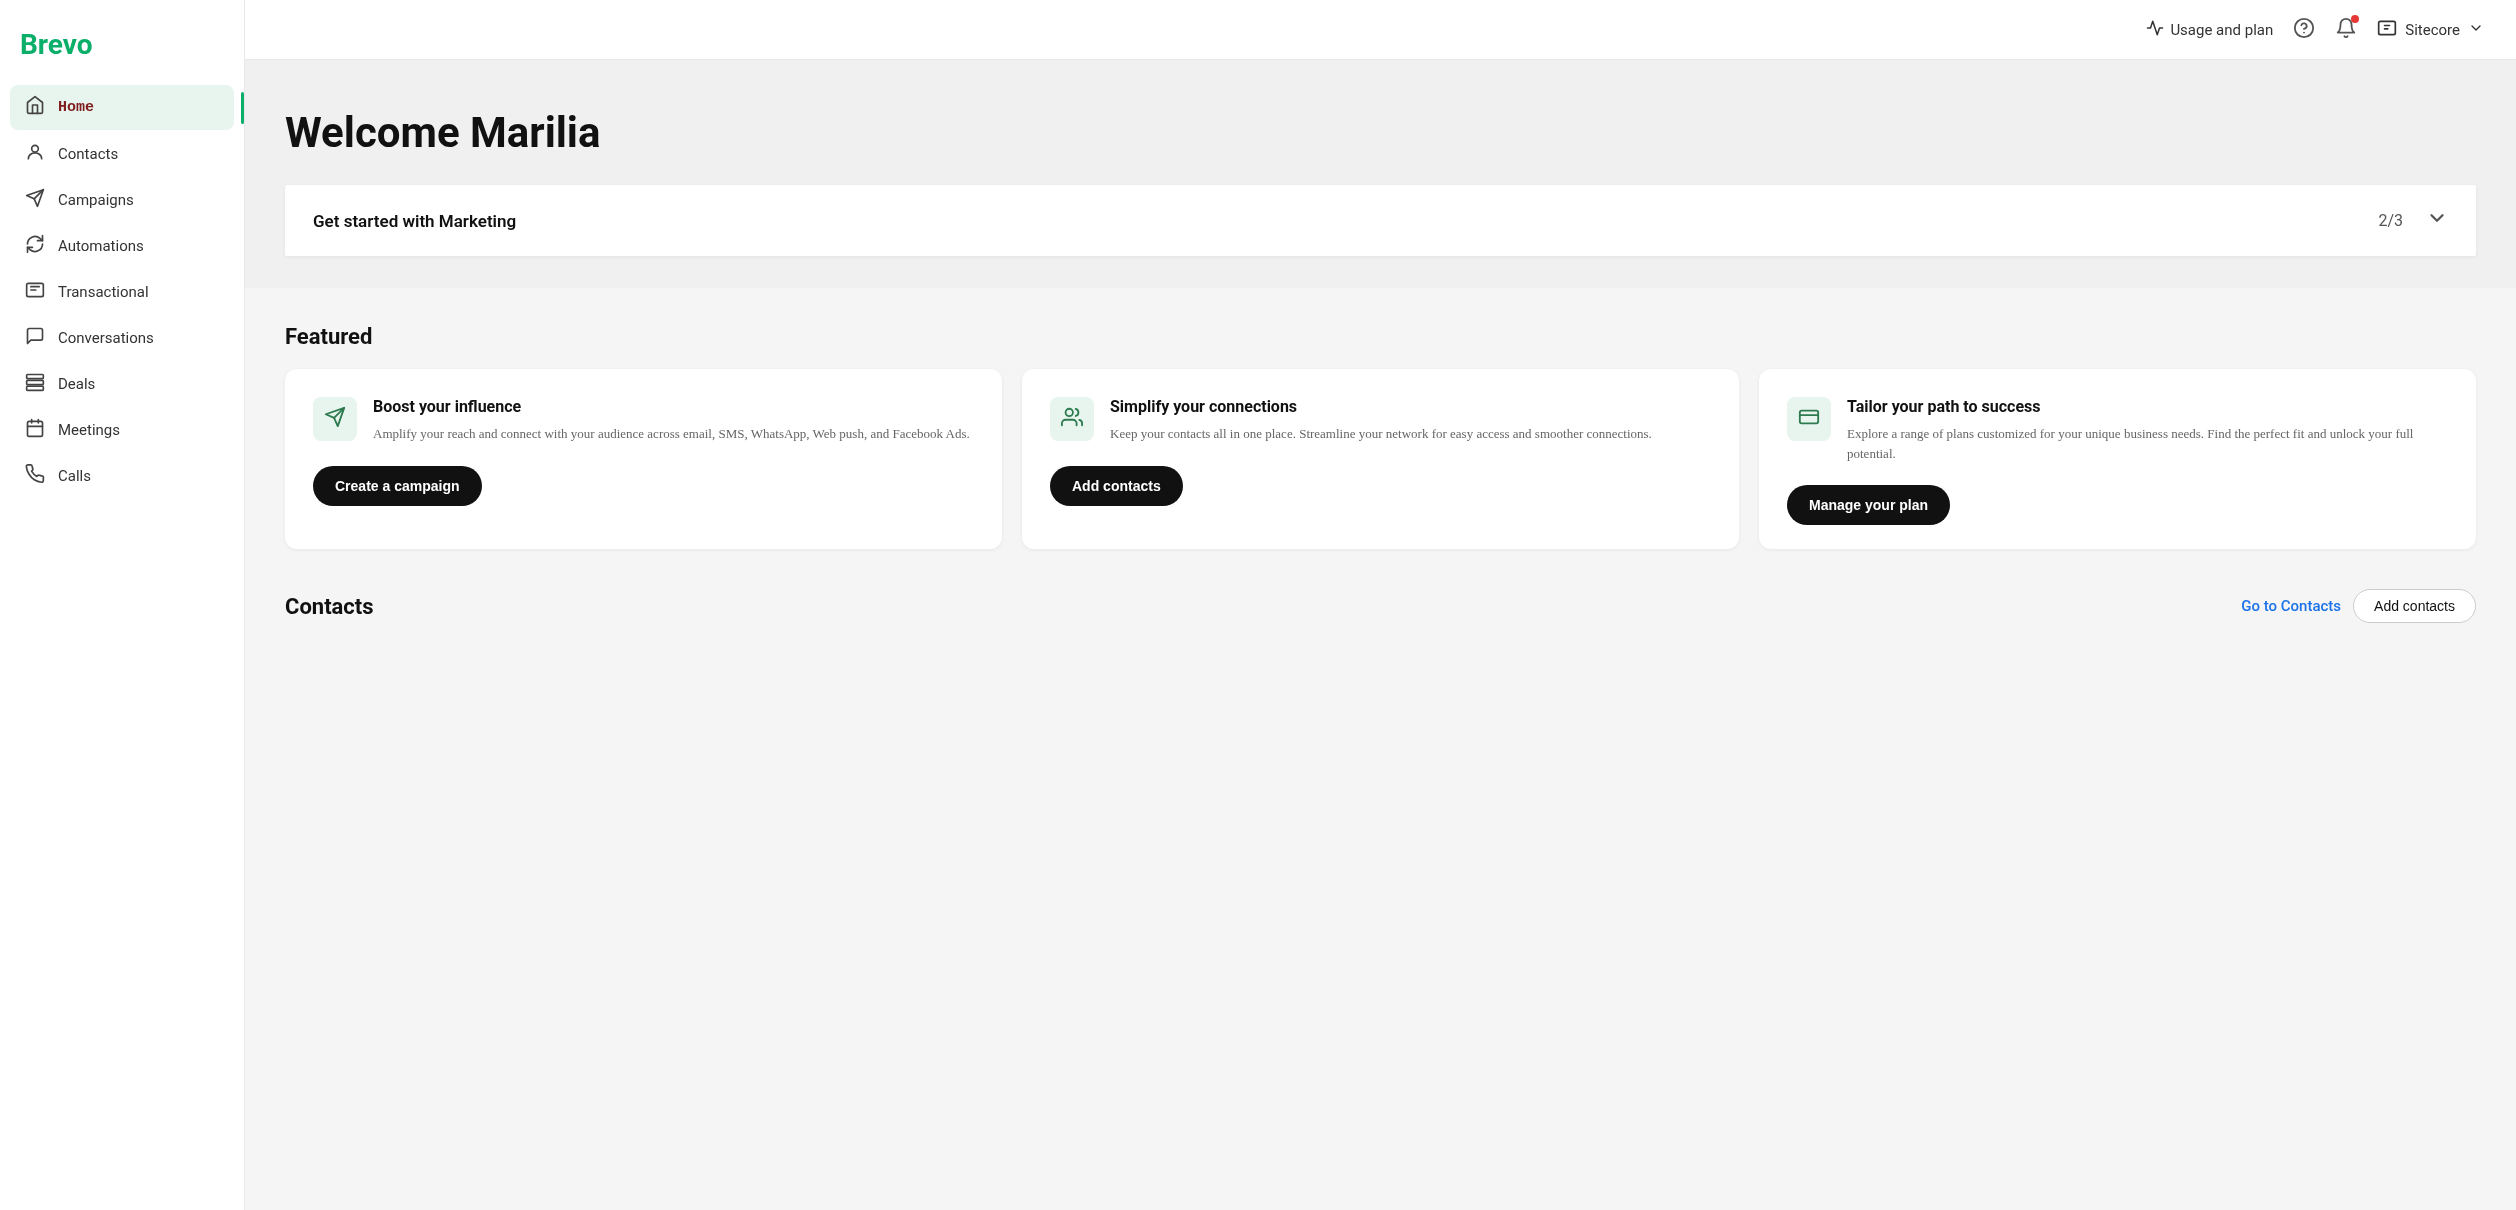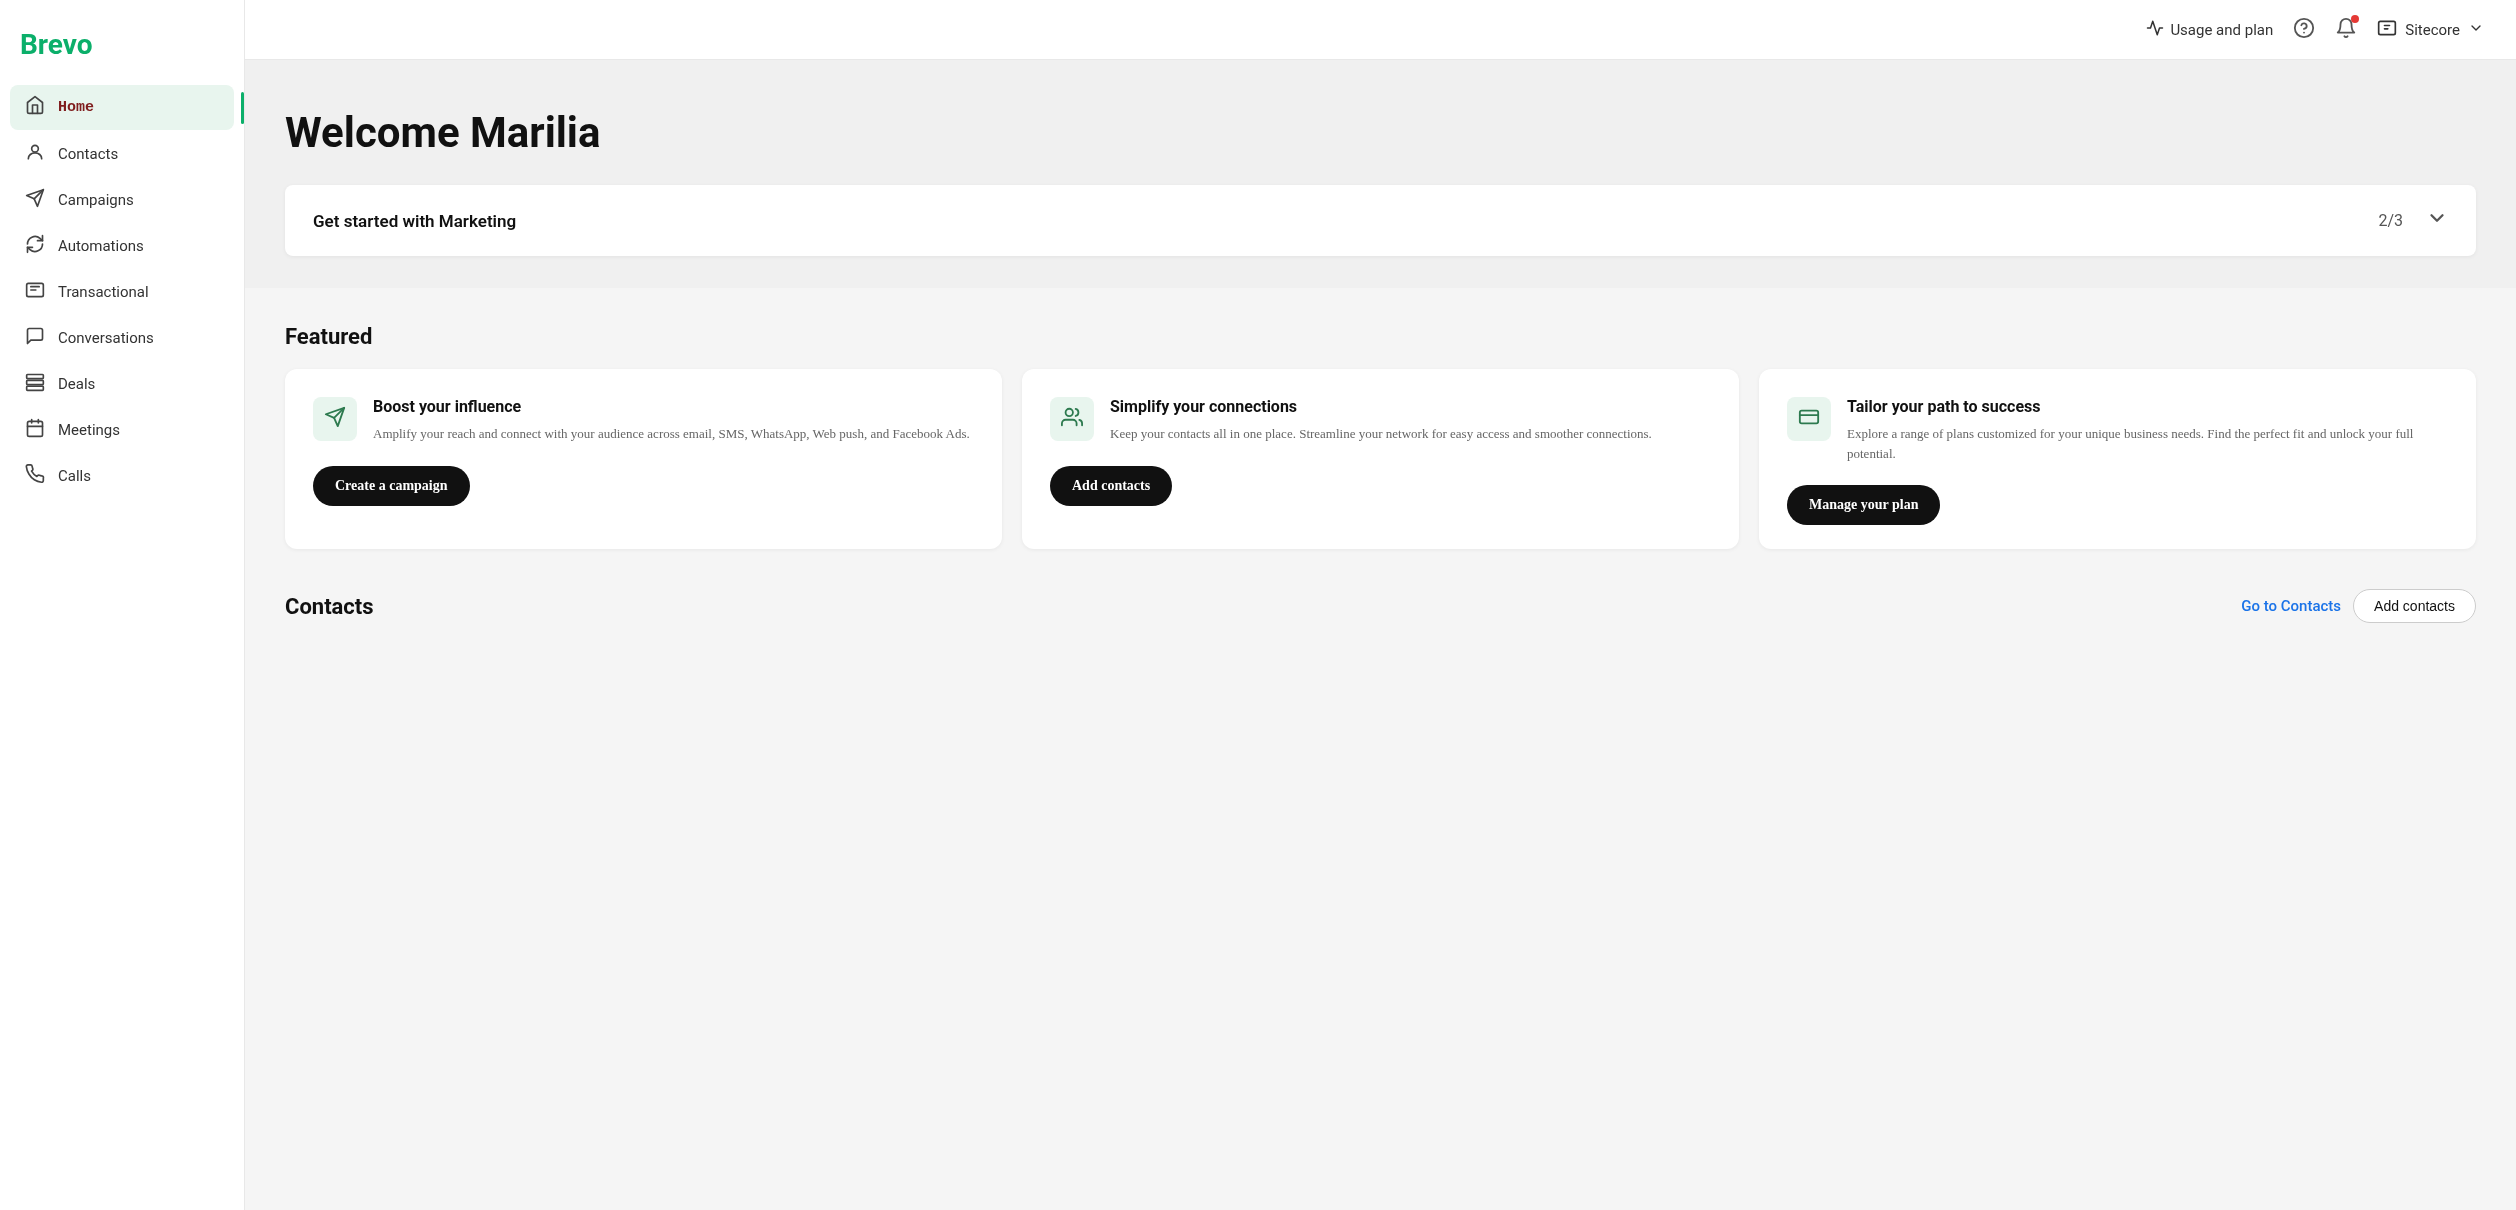--- a/index.html
+++ b/index.html
@@ -131,21 +131,21 @@
       padding: 48px 40px 32px 40px;
     }
     .welcome-title {
       font-size: 42px;
       font-weight: 700;
       color: #111;
       margin-bottom: 28px;
     }
     .get-started-card {
       background: #ffffff;
-      border-radius: 8px;
+      border-radius: 2px;
       padding: 22px 28px;
       display: flex;
       align-items: center;
       justify-content: space-between;
       box-shadow: 0 1px 4px rgba(0,0,0,0.06);
     }
     .get-started-text {
       font-size: 17px;
       font-weight: 600;
       color: #111;
@@ -226,21 +226,20 @@
       background: #111;
       color: #fff;
       border: none;
       border-radius: 50px;
       padding: 12px 22px;
       font-size: 14px;
       font-weight: 600;
       cursor: pointer;
       margin-top: 8px;
       align-self: flex-start;
-      font-family: Liberation Serif, serif;
     }
 
     
     .contacts-section-header {
       display: flex;
       align-items: center;
       justify-content: space-between;
       margin-bottom: 16px;
     }
     .go-to-contacts {

